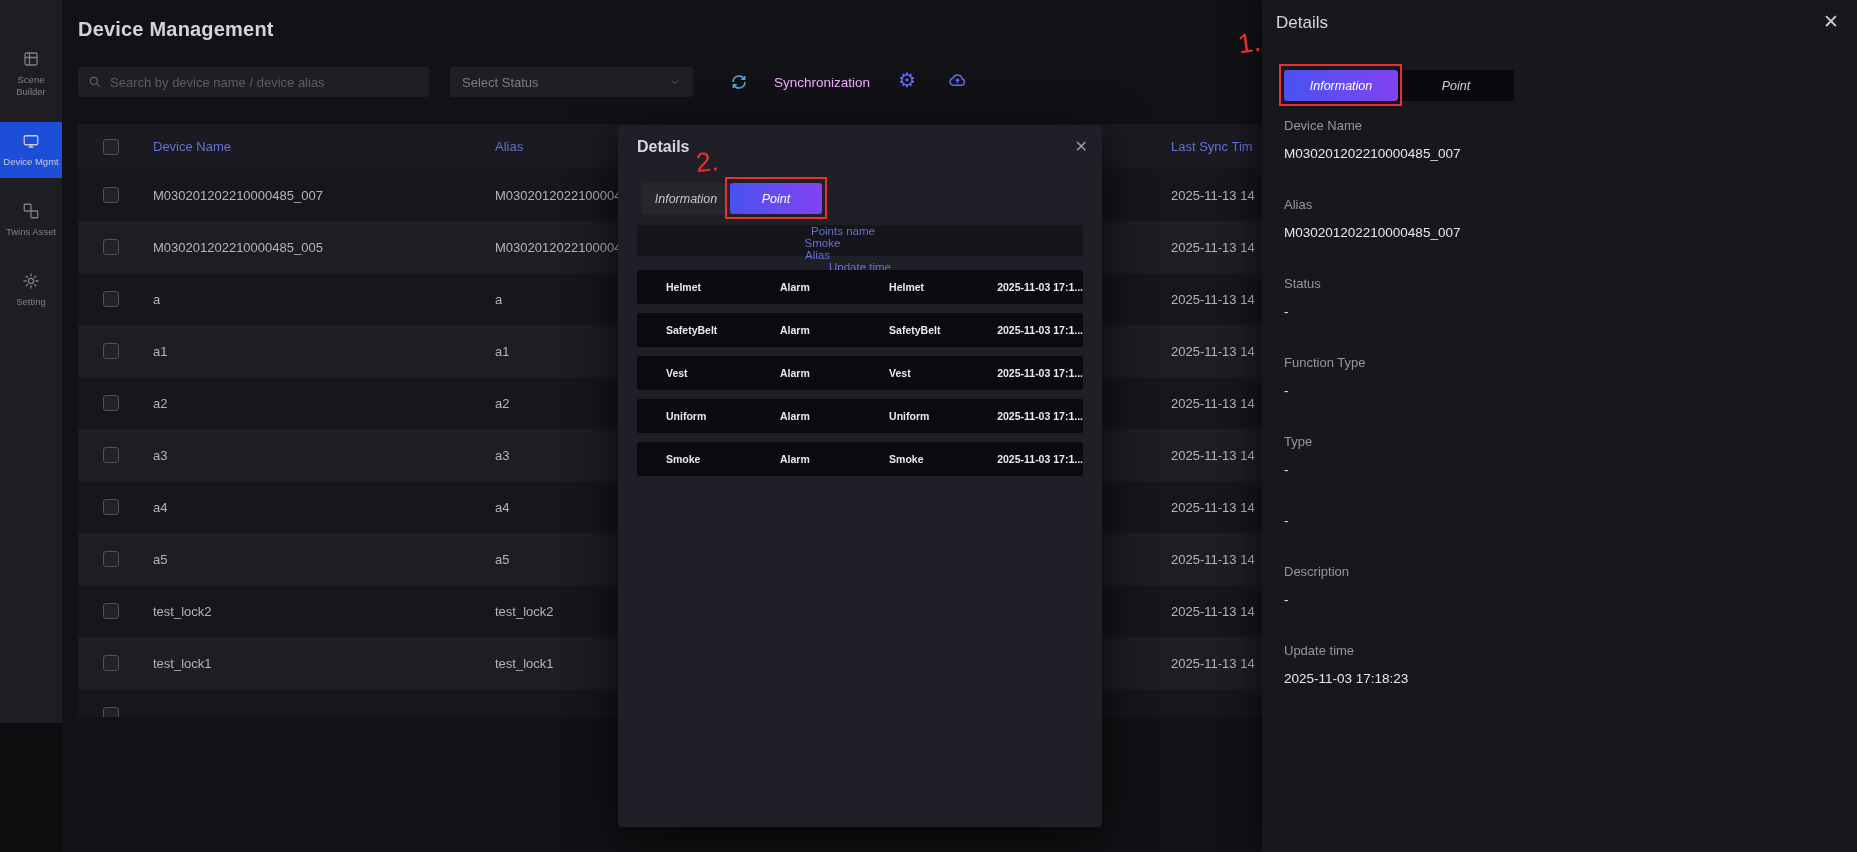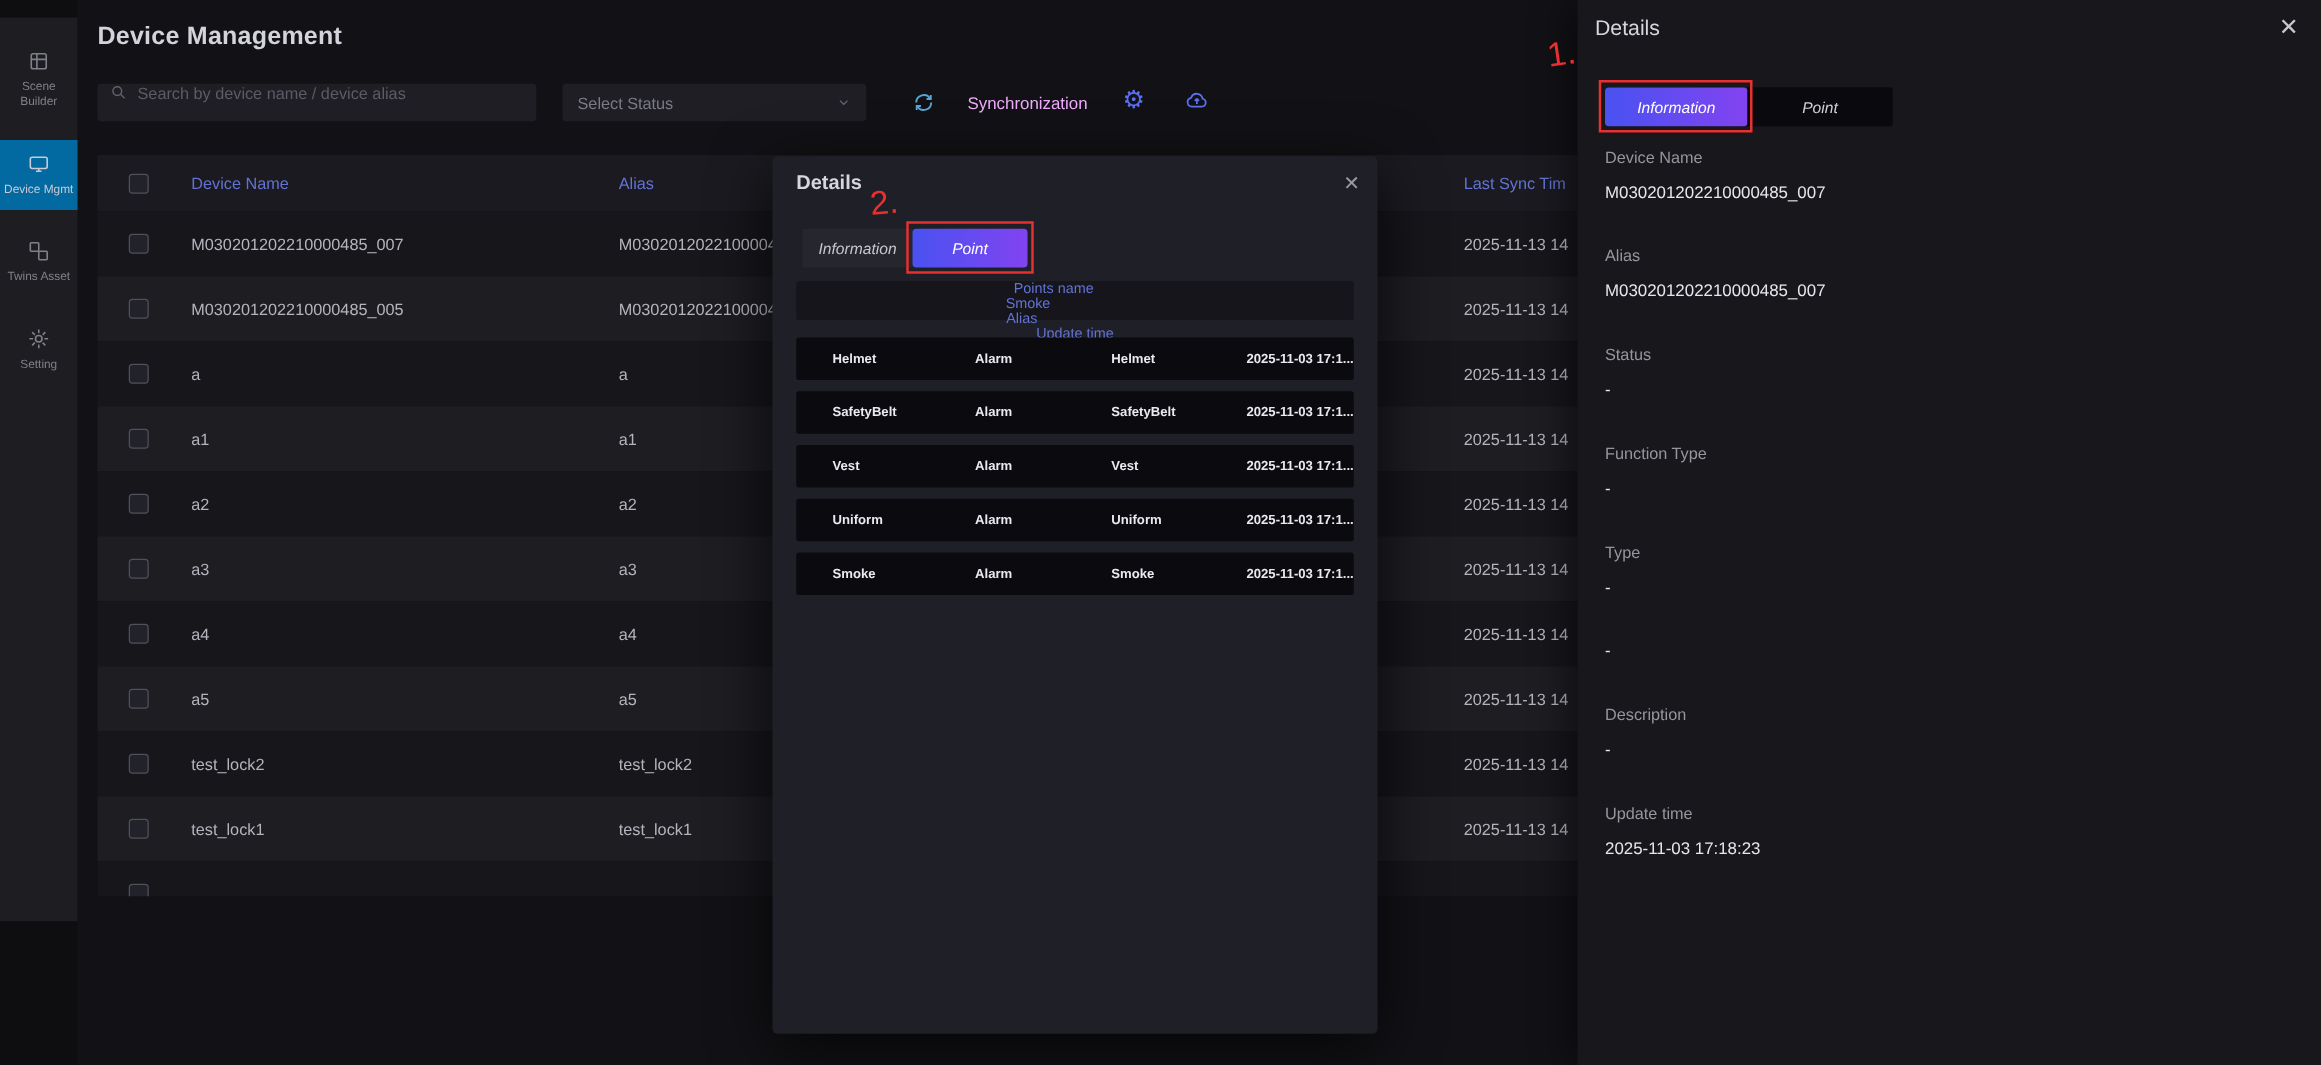--- a/index.html
+++ b/index.html
@@ -4,31 +4,31 @@
 <style>
   * { margin:0; padding:0; box-sizing:border-box; }
   html,body { width:1857px; height:852px; }
   body {
     position:relative; overflow:hidden;
     background:#0e0e11;
     font-family:"Liberation Sans", sans-serif;
     -webkit-font-smoothing:antialiased;
   }
   
-  .sidebar { position:absolute; left:0; top:0; width:62px; height:723px; background:#1d1d22; z-index:5; padding-top:16px;margin-top:14px; }
+  .sidebar { position:absolute; left:0; top:0; width:62px; height:723px; background:#1d1d22; z-index:5; padding-top:40px; }
   .side-item { width:62px; padding:10px 2px; margin-bottom:14px; display:flex; flex-direction:column; align-items:center; gap:6px;
     color:#80808a; font-size:9.5px; line-height:1.25; text-align:center; cursor:pointer; }
-  .side-item.active { background:#0369a1; color:#c9cad4; }
+  .side-item.active { background:#1d4ed8; color:#c9cad4; }
   .side-icon { width:18px; height:18px; display:block; }
   .side-icon svg { width:18px; height:18px; stroke:currentColor; fill:none; stroke-width:1.7; }
   
   .main { position:absolute; left:62px; top:0; width:1795px; height:852px; background:#121216; z-index:1; }
   .page-title { position:absolute; left:16px; top:18px; font-size:20px; font-weight:bold; color:#d3d3db; letter-spacing:.2px; }
   .search-box { position:absolute; left:16px; top:67px; width:351px; height:30px; background:#1e1e24; border-radius:3px;
-    display:flex; align-items:flex-start; padding:0 10px; gap:8px; }
+    display:flex; align-items:center; padding:0 10px; gap:8px; }
   .search-box input { flex:1; background:transparent; border:none; outline:none; color:#b9b9c2; font-size:13px; font-family:inherit; }
   .search-box input::placeholder { color:#5c5c66; }
   .status-select { position:absolute; left:388px; top:67px; width:243px; height:30px; background:#1e1e24; border-radius:3px;
     display:flex; align-items:center; justify-content:space-between; padding:0 12px; color:#7b7b86; font-size:13px; cursor:pointer; }
   .sync-btn { position:absolute; left:668px; top:67px; height:30px; display:flex; align-items:center; gap:26px;
     background:transparent; border:none; cursor:pointer; color:#f0abfc; font-size:13.5px; font-family:inherit; }
   .icon-btn { position:absolute; top:70px; background:transparent; border:none; cursor:pointer; color:#5b6ff0; }
   .gear-btn { left:836px; font-size:20px; line-height:20px; }
   .cloud-btn { left:884px; top:71px; }
   

